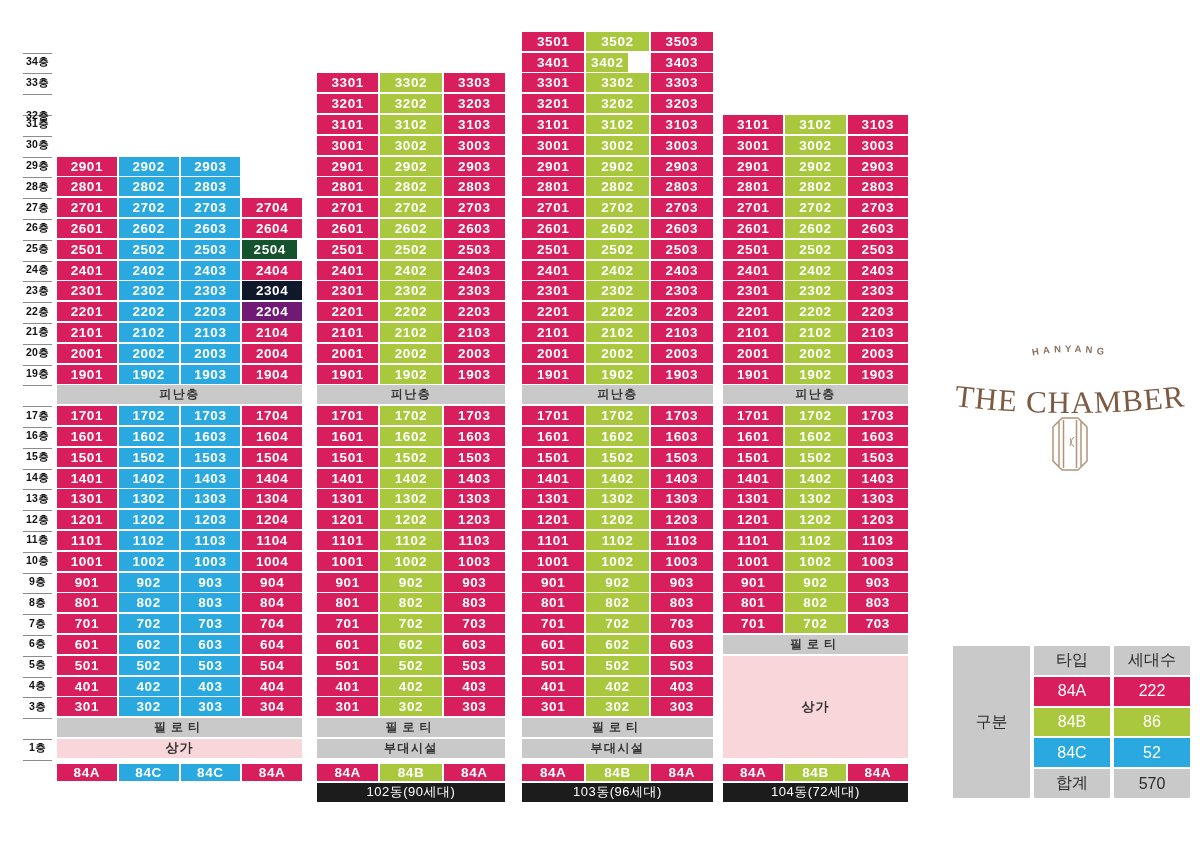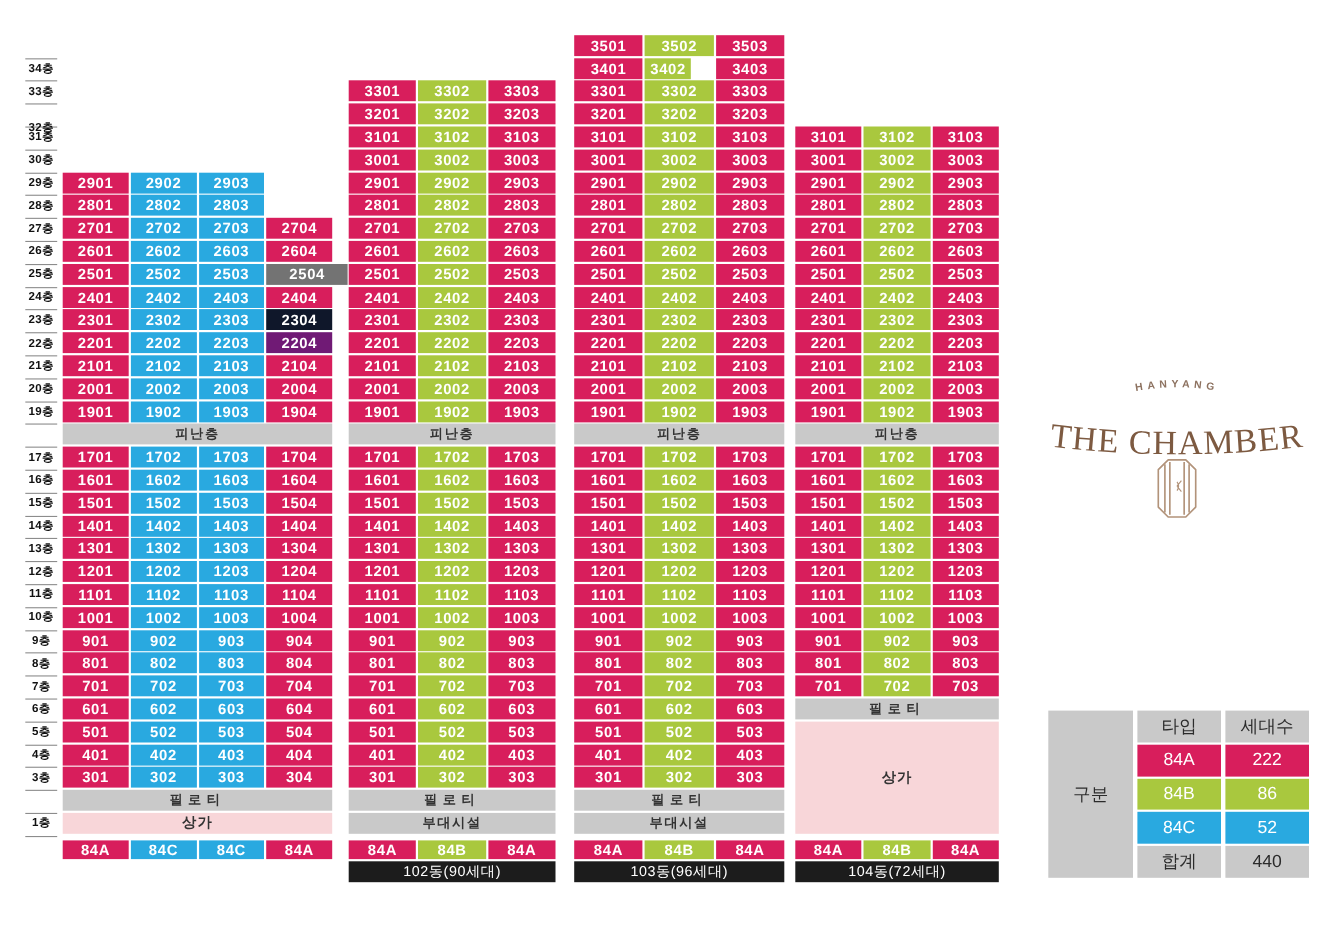--- a/index.html
+++ b/index.html
@@ -199,21 +199,21 @@
         <div class="cell" style="left: 185.25px; top: 468.5px; width: 59.75px; height: 19px; background: rgb(216, 30, 92);">1404</div>
         <div class="cell" style="left: 185.25px; top: 447.7px; width: 59.75px; height: 19px; background: rgb(216, 30, 92);">1504</div>
         <div class="cell" style="left: 185.25px; top: 426.9px; width: 59.75px; height: 19px; background: rgb(216, 30, 92);">1604</div>
         <div class="cell" style="left: 185.25px; top: 406.1px; width: 59.75px; height: 19px; background: rgb(216, 30, 92);">1704</div>
         <div class="cell" style="left: 185.25px; top: 364.5px; width: 59.75px; height: 19px; background: rgb(216, 30, 92);">1904</div>
         <div class="cell" style="left: 185.25px; top: 343.7px; width: 59.75px; height: 19px; background: rgb(216, 30, 92);">2004</div>
         <div class="cell" style="left: 185.25px; top: 322.9px; width: 59.75px; height: 19px; background: rgb(216, 30, 92);">2104</div>
         <div class="cell" style="left: 185.25px; top: 302.1px; width: 59.75px; height: 19px; background: #701a75;">2204</div>
         <div class="cell" style="left: 185.25px; top: 281.3px; width: 59.75px; height: 19px; background: #0f172a;">2304</div>
         <div class="cell" style="left: 185.25px; top: 260.5px; width: 59.75px; height: 19px; background: rgb(216, 30, 92);">2404</div>
-        <div class="cell" style="left: 185.25px; top: 239.7px; width: 74px; height: 19px; background: #737373;">2504</div>
+        <div class="cell" style="left: 185.25px; top: 239.7px; width: 55px; height: 19px; background: #14532d;">2504</div>
         <div class="cell" style="left: 185.25px; top: 218.9px; width: 59.75px; height: 19px; background: rgb(216, 30, 92);">2604</div>
         <div class="cell" style="left: 185.25px; top: 198.1px; width: 59.75px; height: 19px; background: rgb(216, 30, 92);">2704</div>
         <div class="cell typecell" style="left: 185.25px; top: 764px; width: 59.75px; height: 17px; background: rgb(216, 30, 92);">84A</div>
         <div class="graybar" style="left: 0px; top: 385.3px; width: 245px; height: 19px; background: rgb(201, 201, 201);">피난층</div>
         <div class="graybar spaced" style="left: 0px; top: 718.1px; width: 245px; height: 19px; background: rgb(201, 201, 201);">필로티</div>
         <div class="shopblock" style="left: 0px; top: 738.9px; width: 245px; height: 19px; background: rgb(248, 214, 217);">상가</div>
       </div>
       <div style="position: absolute; left: 317px; top: 0px; width: 188px; height: 845px;">
         <div class="cell" style="left: 0px; top: 697.3px; width: 61.3333px; height: 19px; background: rgb(216, 30, 92);">301</div>
         <div class="cell" style="left: 0px; top: 676.5px; width: 61.3333px; height: 19px; background: rgb(216, 30, 92);">401</div>
@@ -526,15 +526,15 @@
       <div class="lg-cell lg-gray" style="left: 953px; top: 646px; width: 77px; height: 152px; background: rgb(201, 201, 201);">구분</div>
       <div class="lg-cell lg-gray" style="left: 1034px; top: 646px; width: 76px; height: 28.8px; background: rgb(201, 201, 201);">타입</div>
       <div class="lg-cell lg-gray" style="left: 1114px; top: 646px; width: 76px; height: 28.8px; background: rgb(201, 201, 201);">세대수</div>
       <div class="lg-cell lg-white" style="left: 1034px; top: 676.8px; width: 76px; height: 28.8px; background: rgb(216, 30, 92);">84A</div>
       <div class="lg-cell lg-white" style="left: 1114px; top: 676.8px; width: 76px; height: 28.8px; background: rgb(216, 30, 92);">222</div>
       <div class="lg-cell lg-white" style="left: 1034px; top: 707.6px; width: 76px; height: 28.8px; background: rgb(169, 200, 62);">84B</div>
       <div class="lg-cell lg-white" style="left: 1114px; top: 707.6px; width: 76px; height: 28.8px; background: rgb(169, 200, 62);">86</div>
       <div class="lg-cell lg-white" style="left: 1034px; top: 738.4px; width: 76px; height: 28.8px; background: rgb(41, 169, 224);">84C</div>
       <div class="lg-cell lg-white" style="left: 1114px; top: 738.4px; width: 76px; height: 28.8px; background: rgb(41, 169, 224);">52</div>
       <div class="lg-cell lg-gray" style="left: 1034px; top: 769.2px; width: 76px; height: 28.8px; background: rgb(201, 201, 201);">합계</div>
-      <div class="lg-cell lg-gray" style="left: 1114px; top: 769.2px; width: 76px; height: 28.8px; background: rgb(201, 201, 201);">440</div>
+      <div class="lg-cell lg-gray" style="left: 1114px; top: 769.2px; width: 76px; height: 28.8px; background: rgb(201, 201, 201);">570</div>
     </div>
 </div>
 
 </body></html>

